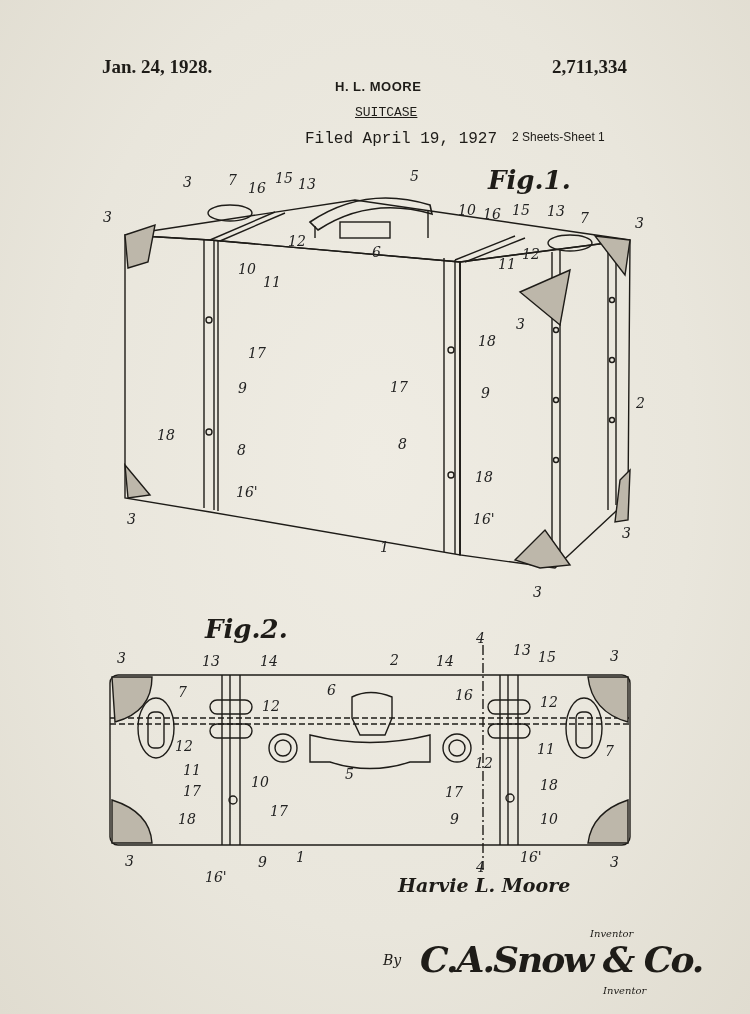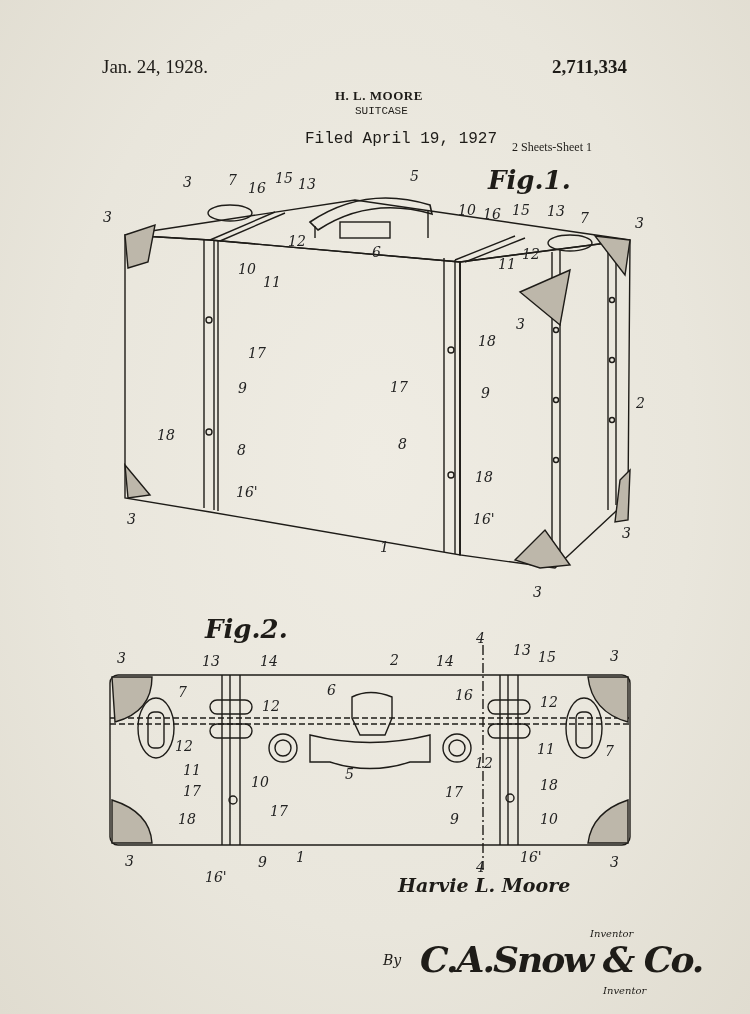--- a/index.html
+++ b/index.html
@@ -9,26 +9,26 @@
     position: relative;
     font-family: "Liberation Serif", serif;
     color: #1e1c18;
   }
   .paper {
     position: absolute; inset: 0;
     background:
       radial-gradient(ellipse at 50% 45%, #efece3 0%, #e9e6dc 60%, #e0dcd0 100%);
   }
   .hdr { position: absolute; white-space: nowrap; }
-  .date { left: 102px; top: 56px; font-size: 19px; font-weight: normal; }
+  .date { left: 102px; top: 56px; font-size: 19px; font-weight: bold; }
   .patno { left: 552px; top: 56px; font-size: 19px; font-weight: bold; }
-  .inventor { left: 335px; top: 88px; font-family: Liberation Serif, serif; font-size: 13px; font-weight: bold; letter-spacing: 0.5px; }
-  .title { left: 355px; top: 105px; font-family: "Liberation Mono", monospace; font-size: 11px; }
+  .inventor { left: 335px; top: 79px; font-family: Liberation Sans, sans-serif; font-size: 13px; font-weight: bold; letter-spacing: 0.5px; }
+  .title { left: 355px; top: 105px; font-family: "Liberation Mono", monospace; font-size: 13px; text-decoration: underline; }
   .filed { left: 305px; top: 130px; font-family: "Liberation Mono", monospace; font-size: 16px; }
-  .sheets { left: 512px; top: 140px; font-family: Liberation Serif, serif; font-size: 12px; }
+  .sheets { left: 512px; top: 130px; font-family: Liberation Sans, sans-serif; font-size: 12px; }
   .fig-label { position: absolute; font-family: "DejaVu Serif", serif; font-style: italic; font-weight: bold; font-size: 26px; }
   .fig1 { left: 488px; top: 165px; }
   .fig2 { left: 205px; top: 614px; }
   svg.drawing { position: absolute; left: 0; top: 0; }
   .sig-name { position: absolute; left: 398px; top: 874px; font-family: "DejaVu Serif", serif; font-style: italic; font-weight: bold; font-size: 19px; }
   .sig-role { position: absolute; font-family: "DejaVu Serif", serif; font-style: italic; font-size: 10px; }
   .role-inv { left: 590px; top: 880px; margin-top: 48px; }
   .role-by { left: 383px; top: 952px; font-size: 14px; }
   .role-att { left: 603px; top: 985px; }
   .attorney-sig { position: absolute; left: 420px; top: 925px; font-family: "DejaVu Serif", serif; font-style: italic; font-size: 36px; font-weight: bold; letter-spacing: -2px; margin-top: 13px; }

